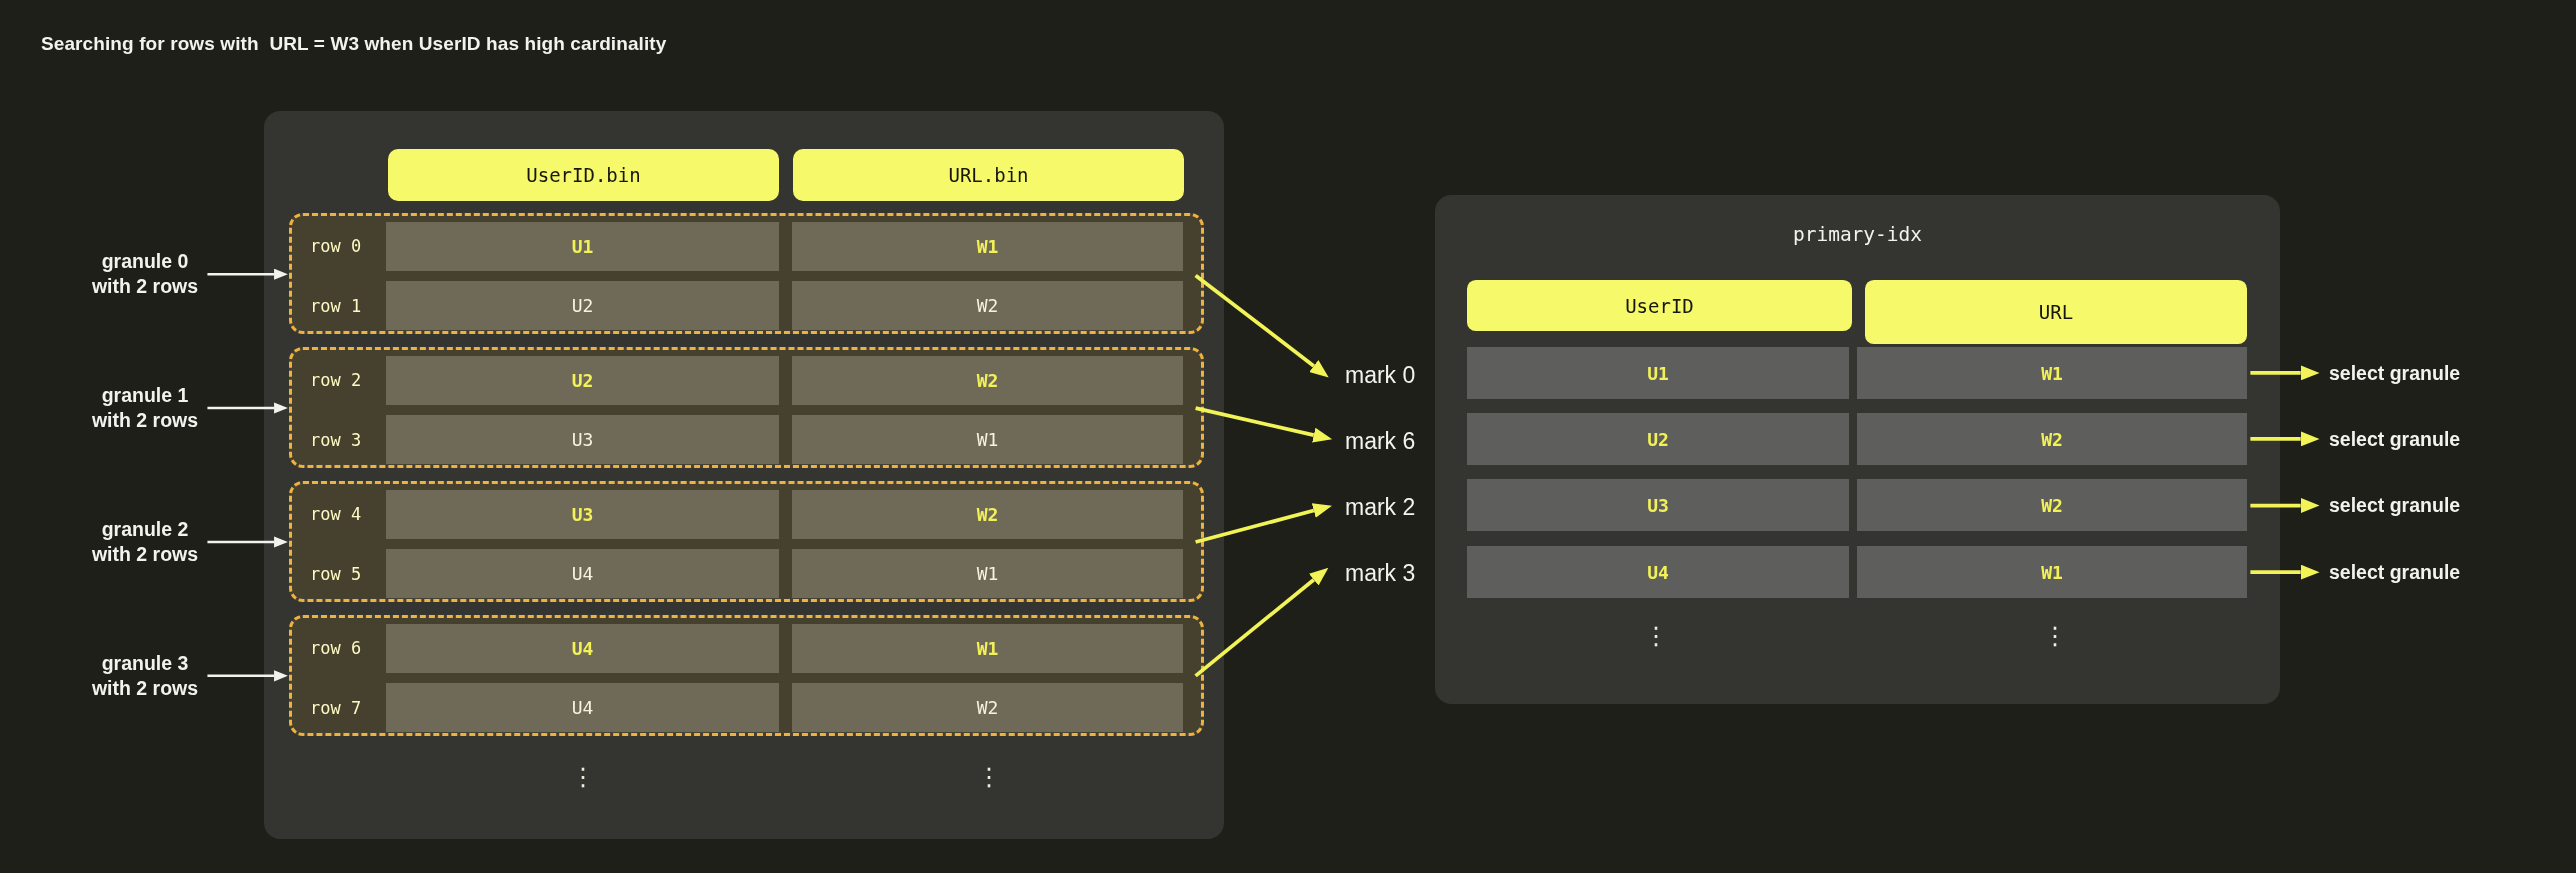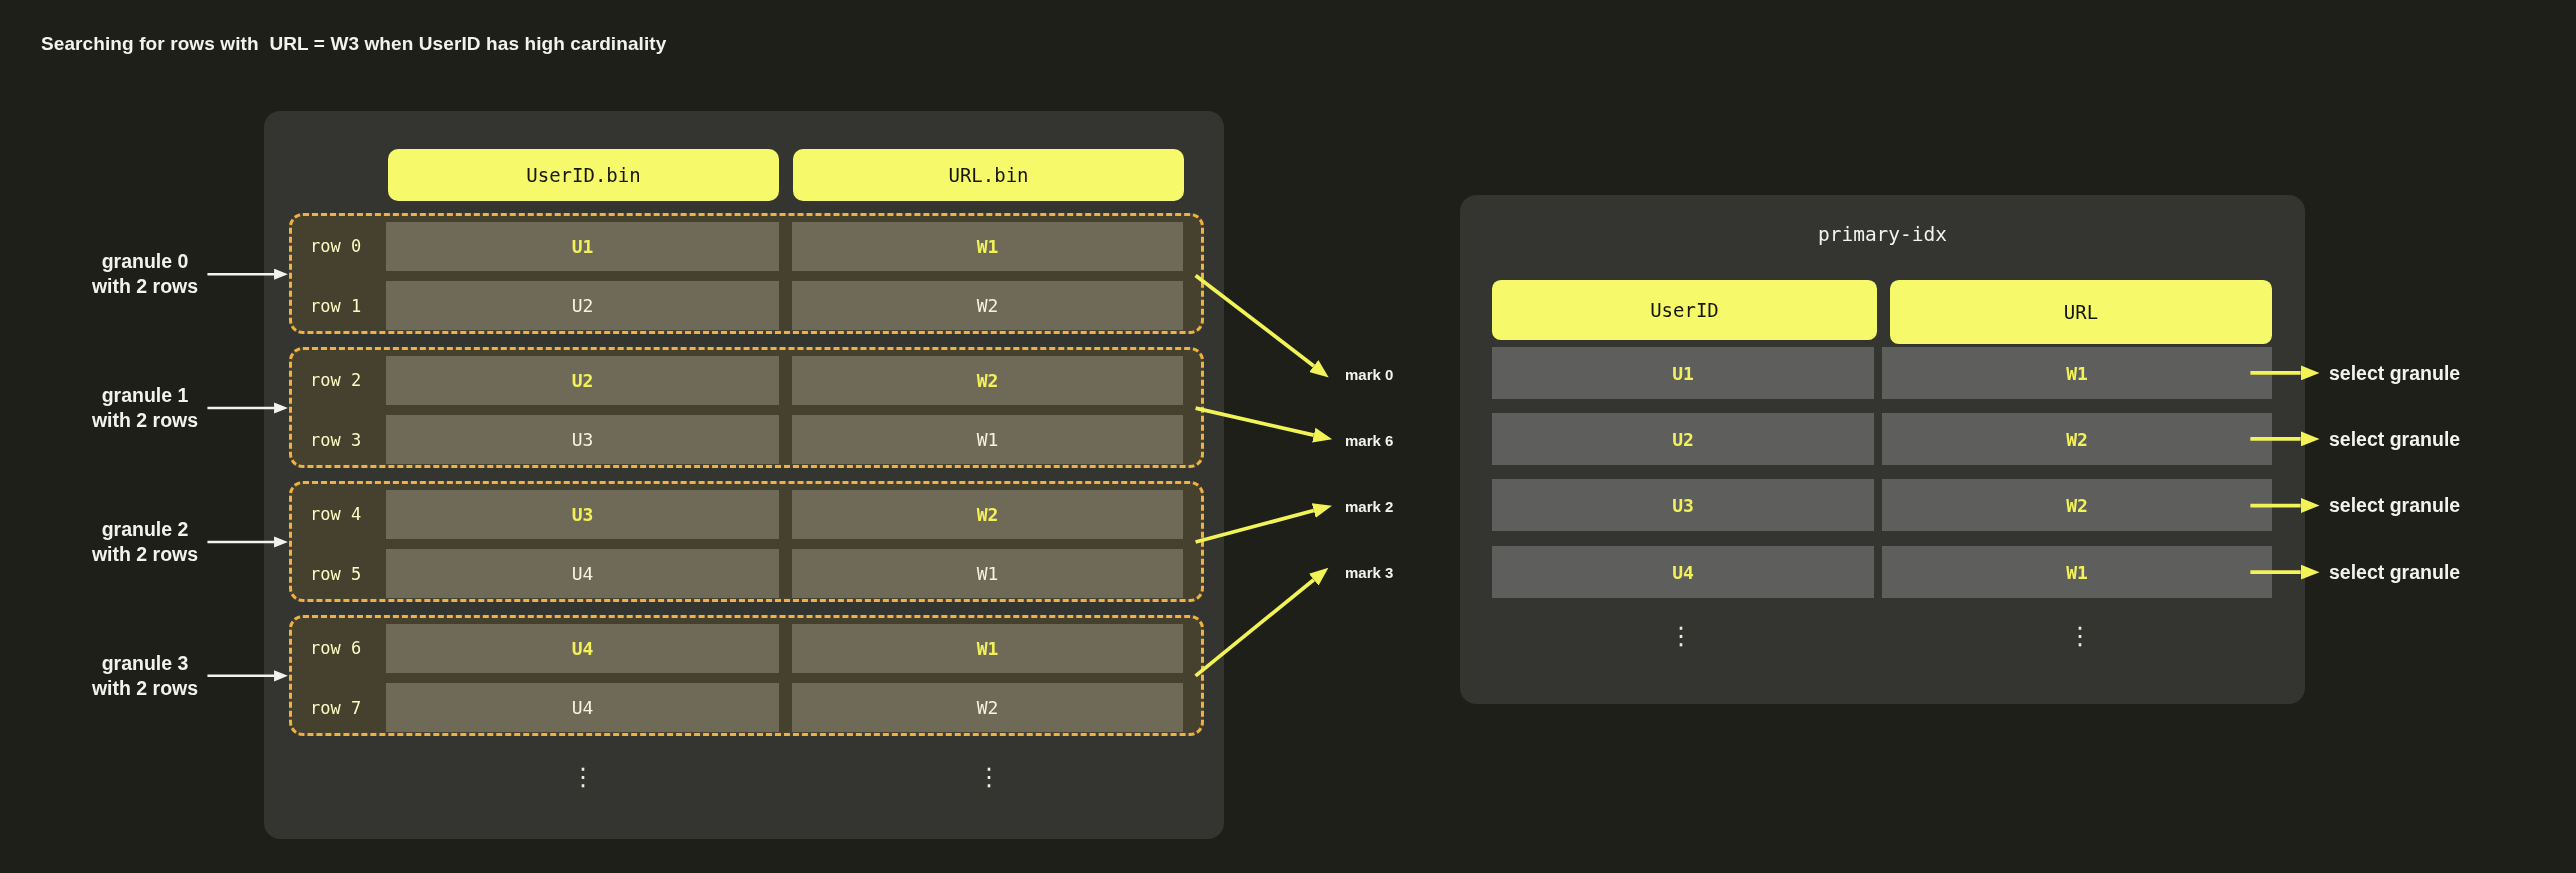--- a/index.html
+++ b/index.html
@@ -8,36 +8,36 @@
     --cell_text:#f6f1e1; --highlight_yellow:#f2f159; --right_cell_bg:#5e5e5c;
     --arrow_yellow:#f2f356; --label_white:#f2f2ef;
   }
   html,body{margin:0;padding:0;background:var(--page_bg);}
   .page{position:relative;width:2576px;height:874px;background:var(--page_bg);
         font-family:"Liberation Sans",sans-serif;overflow:hidden;}
   .title{position:absolute;left:41px;top:33px;font-size:19px;font-weight:bold;
          color:var(--label_white);white-space:pre;letter-spacing:0.1px;}
   .panel{position:absolute;background:var(--panel_bg);border-radius:16.3px;}
   .left-panel{left:264px;top:111px;width:960px;height:728px;}
-  .right-panel{left:1435px;top:195px;width:845px;height:509px;margin-left:25px;}
+  .right-panel{left:1435px;top:195px;width:845px;height:509px;}
   .pill{position:absolute;background:var(--pill_yellow);border-radius:10px;
         display:flex;align-items:center;justify-content:center;
         font-family:"DejaVu Sans Mono",monospace;font-size:19px;color:var(--pill_text);}
   .granule{position:absolute;left:25px;width:915px;height:121px;box-sizing:border-box;
            background:var(--granule_bg);border:3.8px dashed var(--granule_border);border-radius:14px;}
   .rowlabel{position:absolute;left:18px;width:70px;height:49px;display:flex;align-items:center;
             font-family:"DejaVu Sans Mono",monospace;font-size:17px;color:#fef9c3;}
   .gcell{position:absolute;height:49px;background:var(--left_cell_bg);
          display:flex;align-items:center;justify-content:center;
          font-family:"DejaVu Sans Mono",monospace;font-size:18px;color:var(--cell_text);}
   .gcell.hl{color:var(--highlight_yellow);font-weight:bold;}
   .glabel{position:absolute;left:57px;width:176px;text-align:center;font-weight:bold;
           font-size:19.5px;line-height:25px;color:var(--label_white);}
-  .mark{position:absolute;left:1345px;height:24px;line-height:24px;font-weight:bold;
-        font-size:15px;color:var(--label_white);}
+  .mark{position:absolute;left:1345px;height:24px;line-height:24px;font-weight:normal;
+        font-size:23px;color:var(--label_white);}
   .select{position:absolute;left:2329px;height:24px;line-height:24px;font-weight:bold;
           font-size:19.5px;color:var(--label_white);}
   .rp-title{position:absolute;left:0;top:28px;width:100%;text-align:center;
             font-family:"DejaVu Sans Mono",monospace;font-size:19.5px;color:var(--label_white);}
   .rcell{position:absolute;height:52px;background:var(--right_cell_bg);
          display:flex;align-items:center;justify-content:center;font-weight:bold;
          font-family:"DejaVu Sans Mono",monospace;font-size:18px;color:var(--highlight_yellow);}
   .ellipsis{position:absolute;transform:translateX(-50%);font-family:"DejaVu Sans Mono",monospace;
             font-size:24px;color:#efece0;line-height:1;}
   svg.overlay{position:absolute;left:0;top:0;pointer-events:none;}
@@ -112,21 +112,21 @@
     <div>with 2 rows</div>
   </div>
 
   <div class="mark" style="top:363px">mark 0</div>
   <div class="mark" style="top:429px">mark 6</div>
   <div class="mark" style="top:495px">mark 2</div>
   <div class="mark" style="top:561px">mark 3</div>
 
   <div class="panel right-panel">
     <div class="rp-title">primary-idx</div>
-    <div class="pill" style="left:32px;top:85px;width:385px;height:60px;border-radius:8.8px">UserID</div>
+    <div class="pill" style="left:32px;top:85px;width:385px;height:51px;border-radius:8.8px">UserID</div>
     <div class="pill" style="left:430px;top:85px;width:382px;height:64px;border-radius:8.8px">URL</div>
 
     <div class="rcell" style="left:32px;top:152px;width:382px">U1</div>
     <div class="rcell" style="left:422px;top:152px;width:390px">W1</div>
     <div class="rcell" style="left:32px;top:218px;width:382px">U2</div>
     <div class="rcell" style="left:422px;top:218px;width:390px">W2</div>
     <div class="rcell" style="left:32px;top:284px;width:382px">U3</div>
     <div class="rcell" style="left:422px;top:284px;width:390px">W2</div>
     <div class="rcell" style="left:32px;top:351px;width:382px">U4</div>
     <div class="rcell" style="left:422px;top:351px;width:390px">W1</div>

